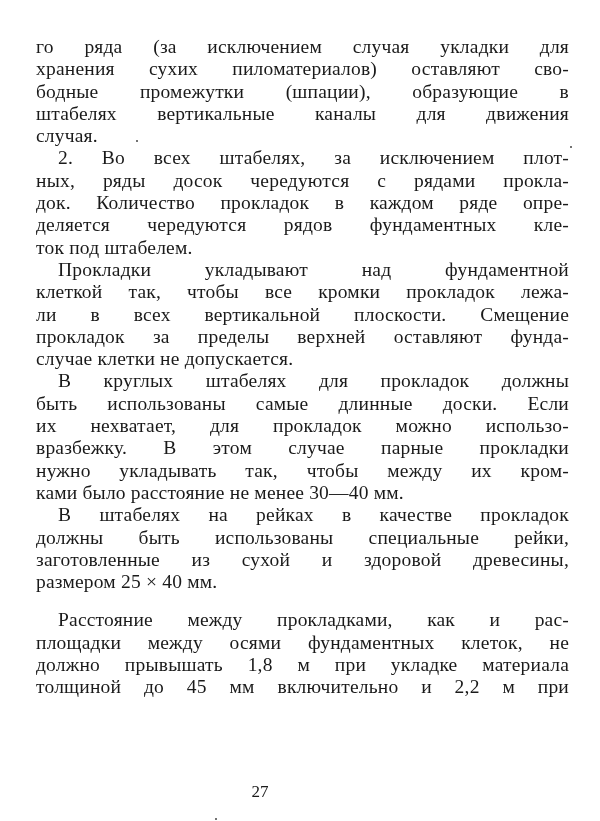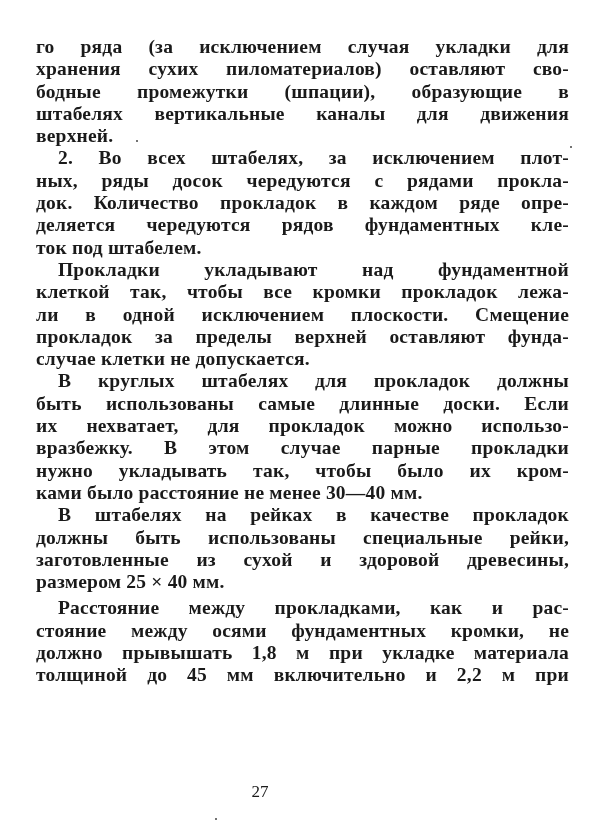--- a/index.html
+++ b/index.html
@@ -6,76 +6,76 @@
   body { width: 600px; height: 821px; position: relative; overflow: hidden; }
   .page {
     position: absolute; left: 36px; top: 36px; width: 533px;
     font-family: "Liberation Serif", "DejaVu Serif", serif;
     font-size: 19.5px; line-height: 22.3px; color: #1a1a1a;
     letter-spacing: 0.2px;
   }
   .line { display: block; white-space: nowrap; text-align: justify; text-align-last: justify; height: 22.3px; }
   .line.last { text-align-last: left; }
   .line.indent { padding-left: 22px; }
-  .para { margin: 0; font-weight: bold; }
-  .para.gap { margin-top: 4px; }
+  .para { margin: 0; }
+  .para.gap { margin-top: 16px; }
   .folio {
     position: absolute; left: 0; width: 520px; top: 782px; text-align: center;
     font-family: "Liberation Serif", "DejaVu Serif", serif; font-size: 17px; color: #1a1a1a;
   }
   .speck { position: absolute; width: 2px; height: 2px; background: #444; border-radius: 1px; }
 </style>
 </head>
 <body>
 
 <div class="page">
 
   <div class="para">
     <span class="line">го ряда (за исключением случая укладки для</span>
     <span class="line">хранения сухих пиломатериалов) оставляют сво-</span>
     <span class="line">бодные промежутки (шпации), образующие в</span>
     <span class="line">штабелях вертикальные каналы для движения</span>
-    <span class="line last">верхней.</span>
+    <span class="line last">случая.</span>
   </div>
 
   <div class="para">
     <span class="line indent">2. Во всех штабелях, за исключением плот-</span>
     <span class="line">ных, ряды досок чередуются с рядами прокла-</span>
     <span class="line">док. Количество прокладок в каждом ряде опре-</span>
     <span class="line">деляется чередуются рядов фундаментных кле-</span>
     <span class="line last">ток под штабелем.</span>
   </div>
 
   <div class="para">
     <span class="line indent">Прокладки укладывают над фундаментной</span>
     <span class="line">клеткой так, чтобы все кромки прокладок лежа-</span>
-    <span class="line">ли в одной исключением плоскости. Смещение</span>
+    <span class="line">ли в всех вертикальной плоскости. Смещение</span>
     <span class="line">прокладок за пределы верхней оставляют фунда-</span>
     <span class="line last">случае клетки не допускается.</span>
   </div>
 
   <div class="para">
     <span class="line indent">В круглых штабелях для прокладок должны</span>
     <span class="line">быть использованы самые длинные доски. Если</span>
     <span class="line">их нехватает, для прокладок можно использо-</span>
     <span class="line">вразбежку. В этом случае парные прокладки</span>
-    <span class="line">нужно укладывать так, чтобы было их кром-</span>
+    <span class="line">нужно укладывать так, чтобы между их кром-</span>
     <span class="line last">ками было расстояние не менее 30—40 мм.</span>
   </div>
 
   <div class="para">
     <span class="line indent">В штабелях на рейках в качестве прокладок</span>
     <span class="line">должны быть использованы специальные рейки,</span>
     <span class="line">заготовленные из сухой и здоровой древесины,</span>
     <span class="line last">размером 25 × 40 мм.</span>
   </div>
 
   <div class="para gap">
     <span class="line indent">Расстояние между прокладками, как и рас-</span>
-    <span class="line">стояние между осями фундаментных кромки, не</span>
+    <span class="line">площадки между осями фундаментных клеток, не</span>
     <span class="line">должно прывышать 1,8 м при укладке материала</span>
     <span class="line">толщиной до 45 мм включительно и 2,2 м при</span>
   </div>
 </div>
 
 <div class="folio">27</div>
 
 <span class="speck" style="left:136px;top:140px;"></span>
 <span class="speck" style="left:570px;top:146px;"></span>
 <span class="speck" style="left:215px;top:818px;"></span>

